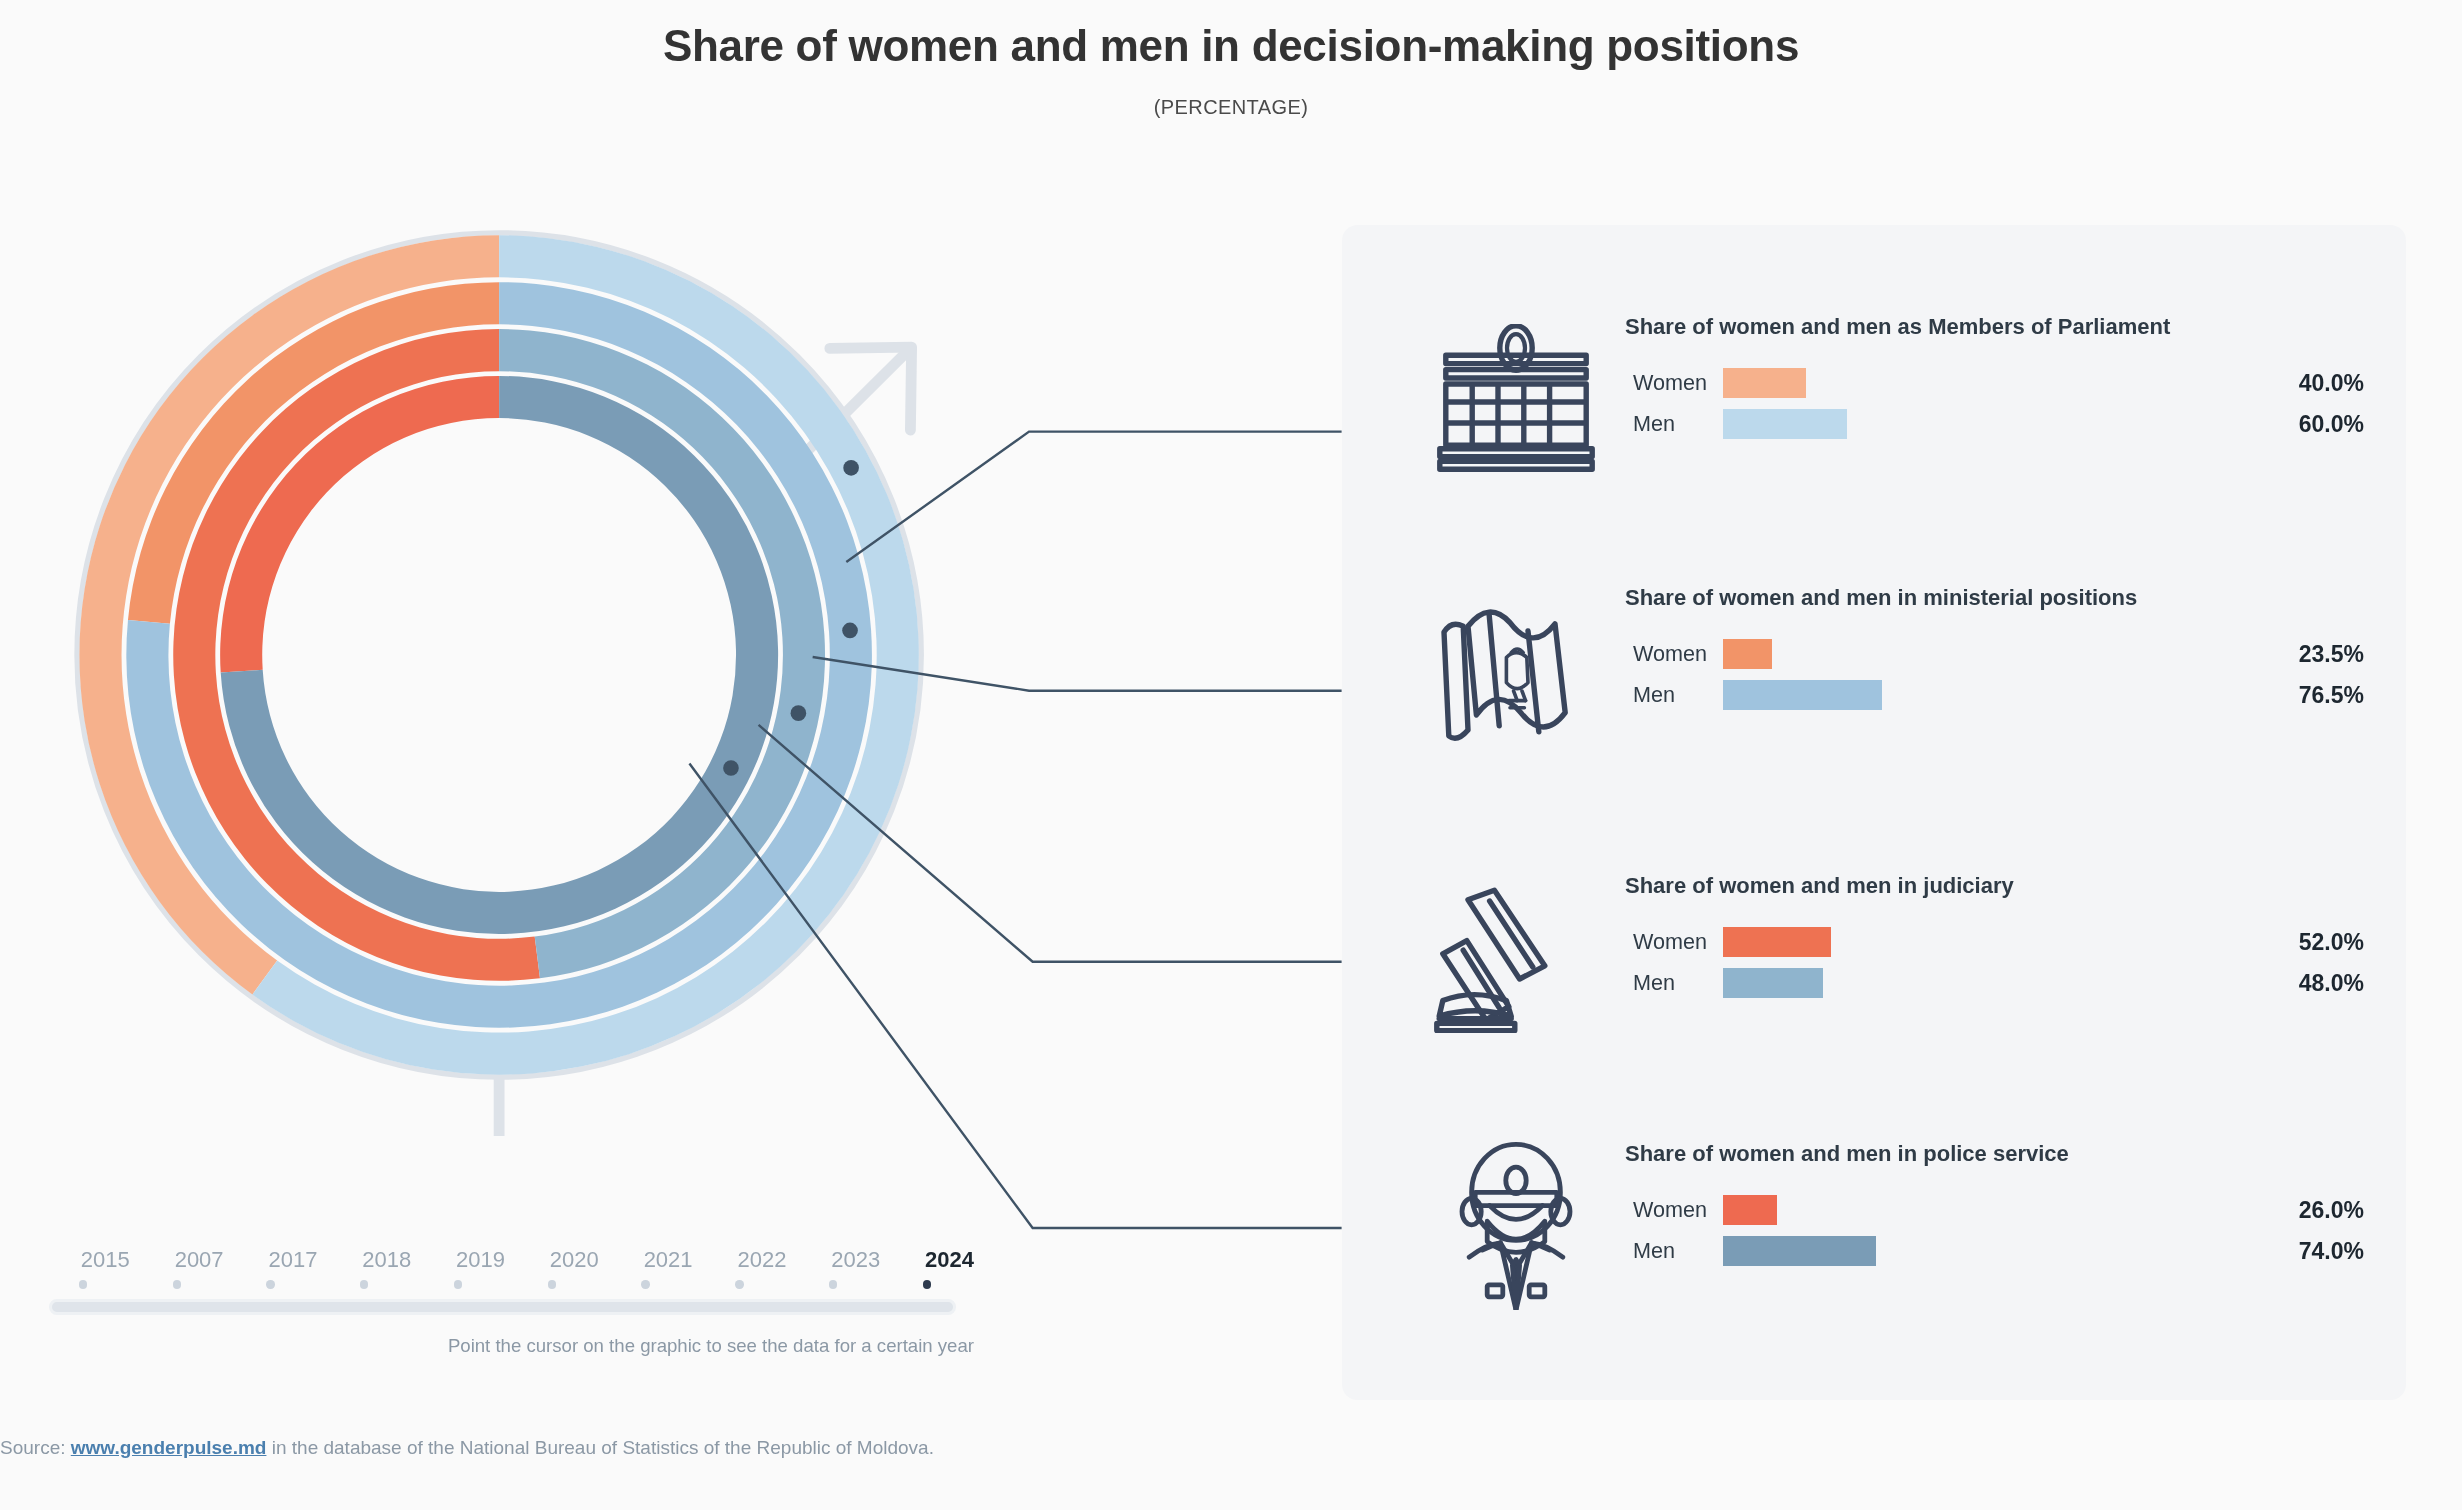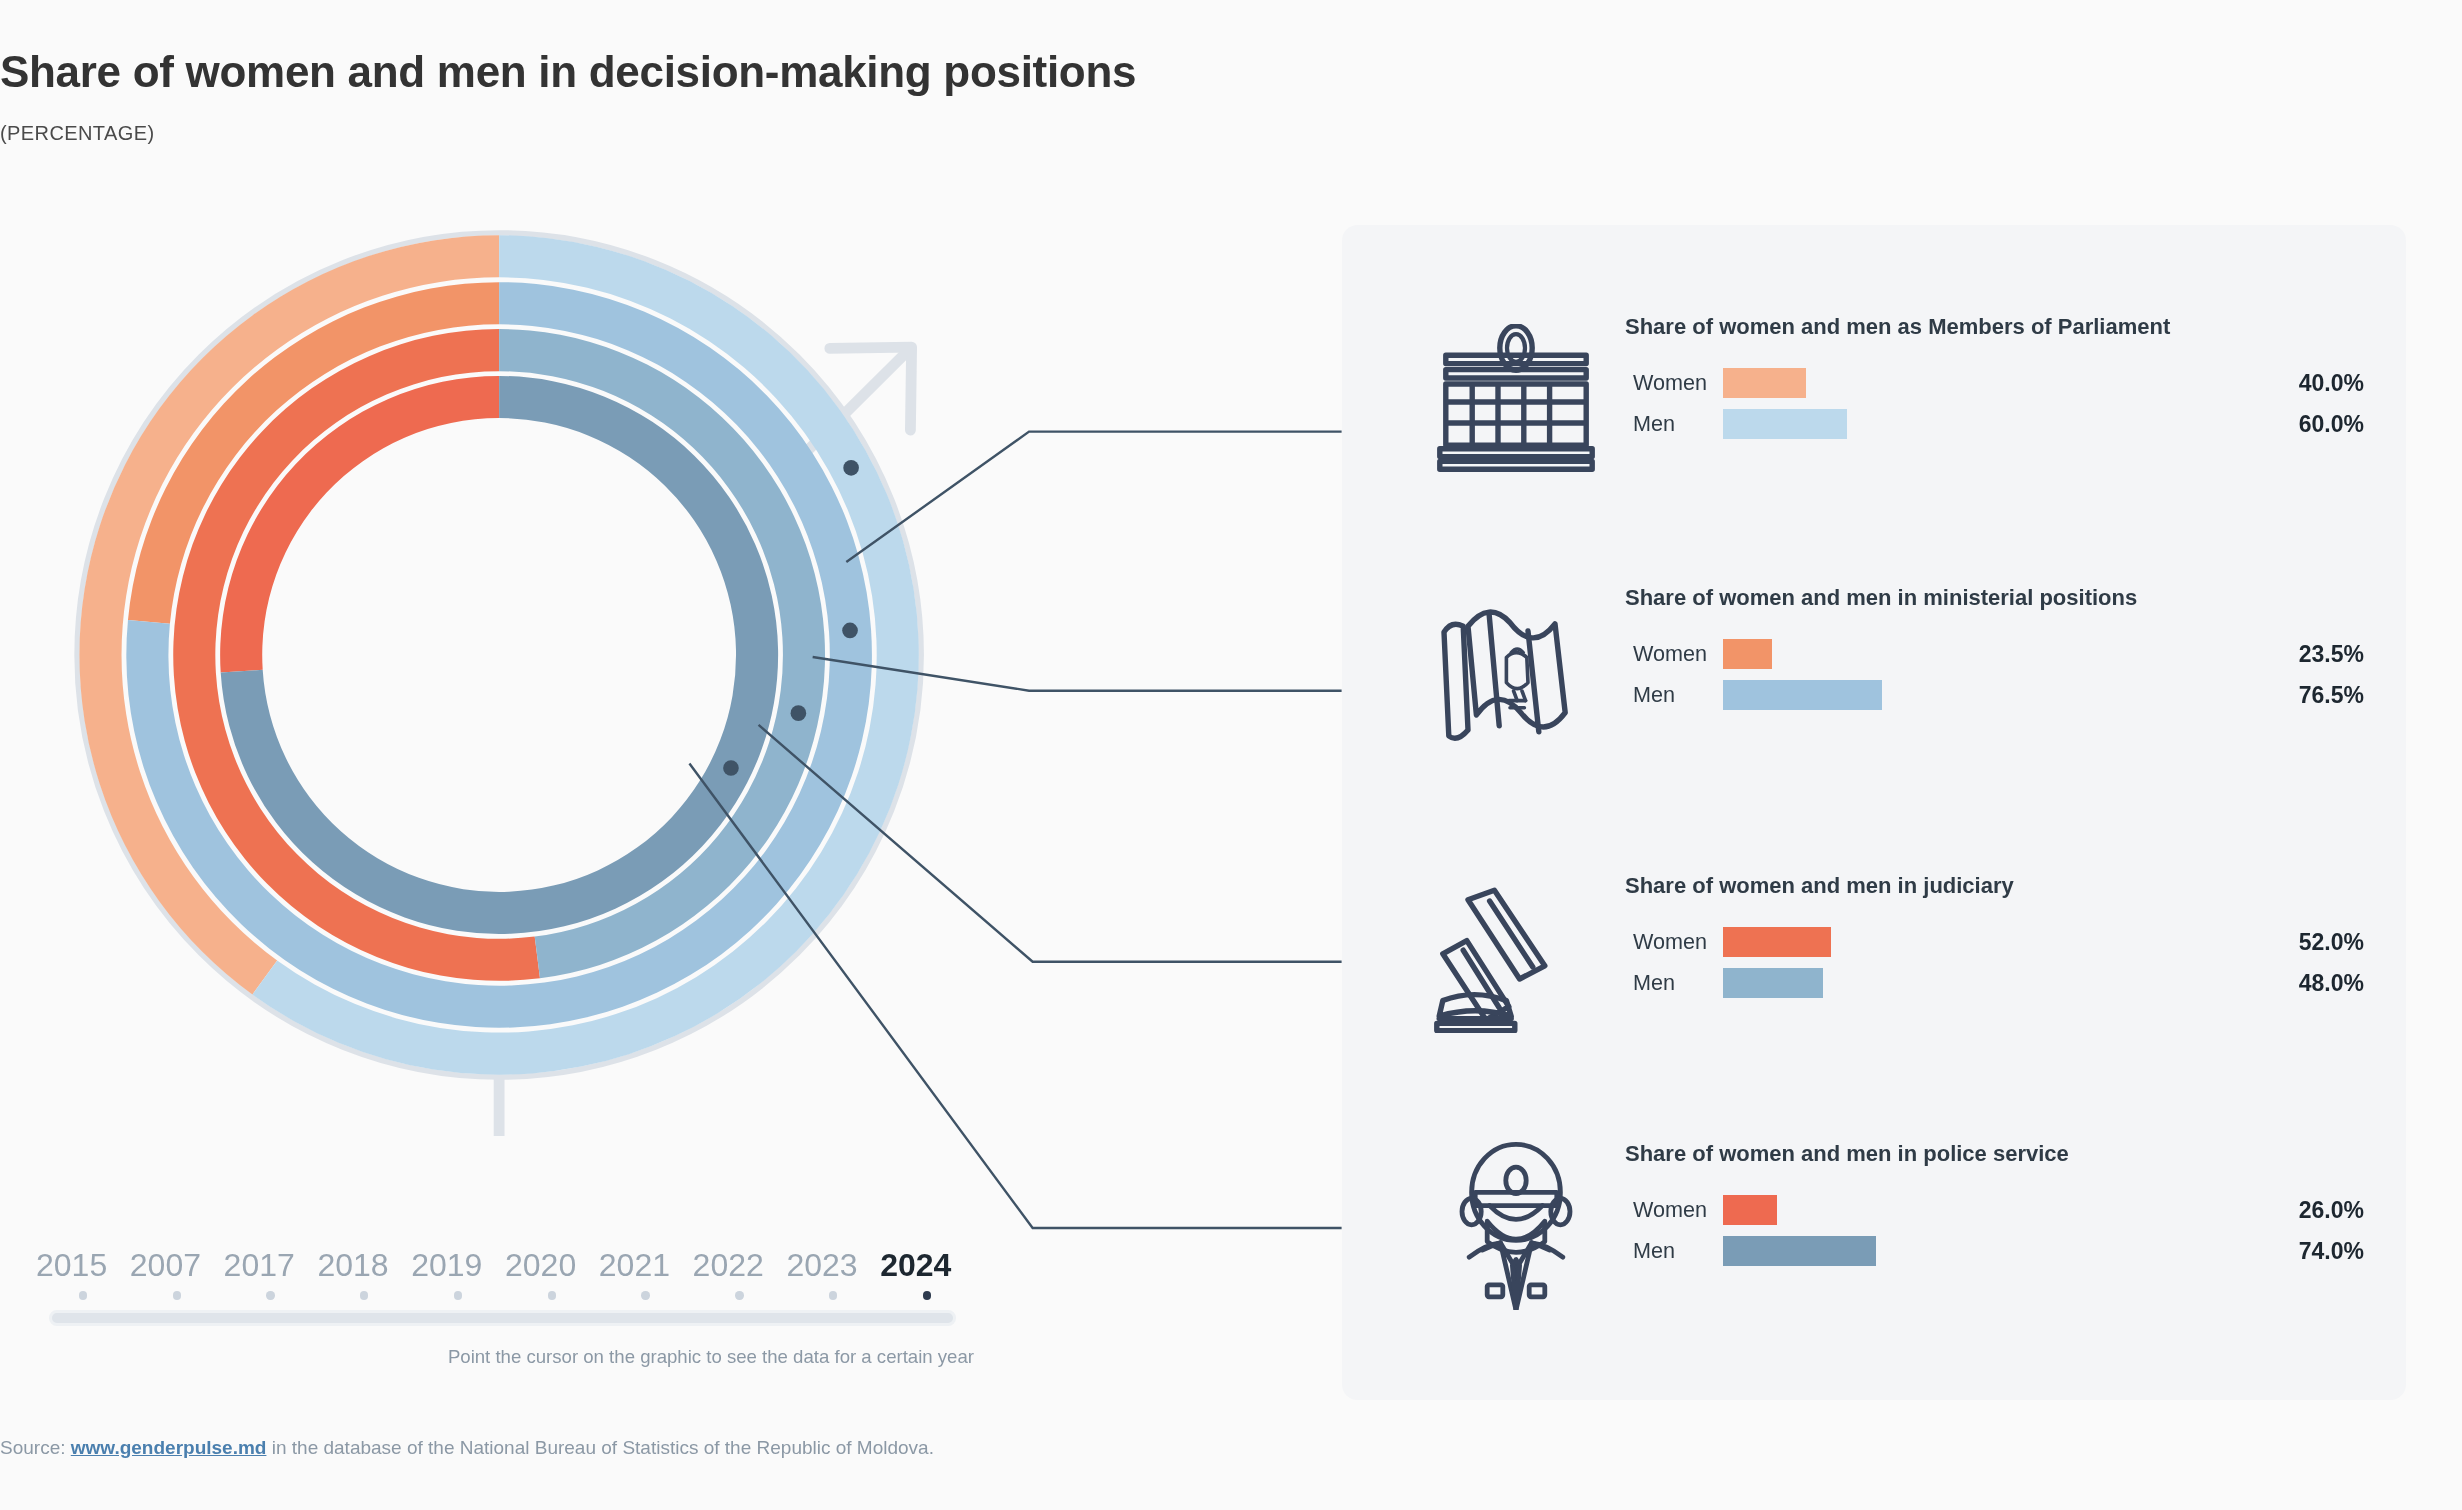--- a/index.html
+++ b/index.html
@@ -6,21 +6,21 @@
   html, body { width: 2462px; height: 1510px; }
   body {
     background: #fafafa;
     font-family: "Liberation Sans", sans-serif;
     color: #3d4852;
     position: relative;
     overflow: hidden;
   }
 
   
-  #header { width: 100%; padding-top: 47px; }
+  #header { width: 100%; text-align: center; padding-top: 21px; }
   #page-title {
     font-size: 44px;
     font-weight: bold;
     color: #333333;
     letter-spacing: -0.3px;
   }
   #page-subtitle {
     font-size: 20px;
     color: #4a4a4a;
     margin-top: 25px;
@@ -71,21 +71,21 @@
   }
   .bar-value {
     width: 138px; text-align: right; font-size: 23px;
     font-weight: bold; color: #1d2730;
   }
 
   
   #timeline { position: absolute; left: 36px; top: 1247px; width: 938px; }
   #year-labels { display: flex; }
   .year-label {
-    flex: 1; text-align: left; font-size: 32px; color: #9aa6b2;
+    flex: 1; text-align: right; font-size: 22px; color: #9aa6b2;
   }
   .year-label.active { color: #1d2730; font-weight: bold; }
   #year-dots { display: flex; margin-top: 7.2px; }
   .year-dot-cell { flex: 1; display: flex; justify-content: center; }
   .year-dot { width: 8.4px; height: 8.4px; border-radius: 50%; background: #ccd4dd; }
   .year-dot.active { background: #2e3b4e; }
   #slider-track {
     margin-top: 10.8px; margin-left: 13.2px; margin-right: 18px;
     height: 15.6px; border-radius: 7.8px;
     background: #dfe4ea; border: 3px solid #eef1f4;

